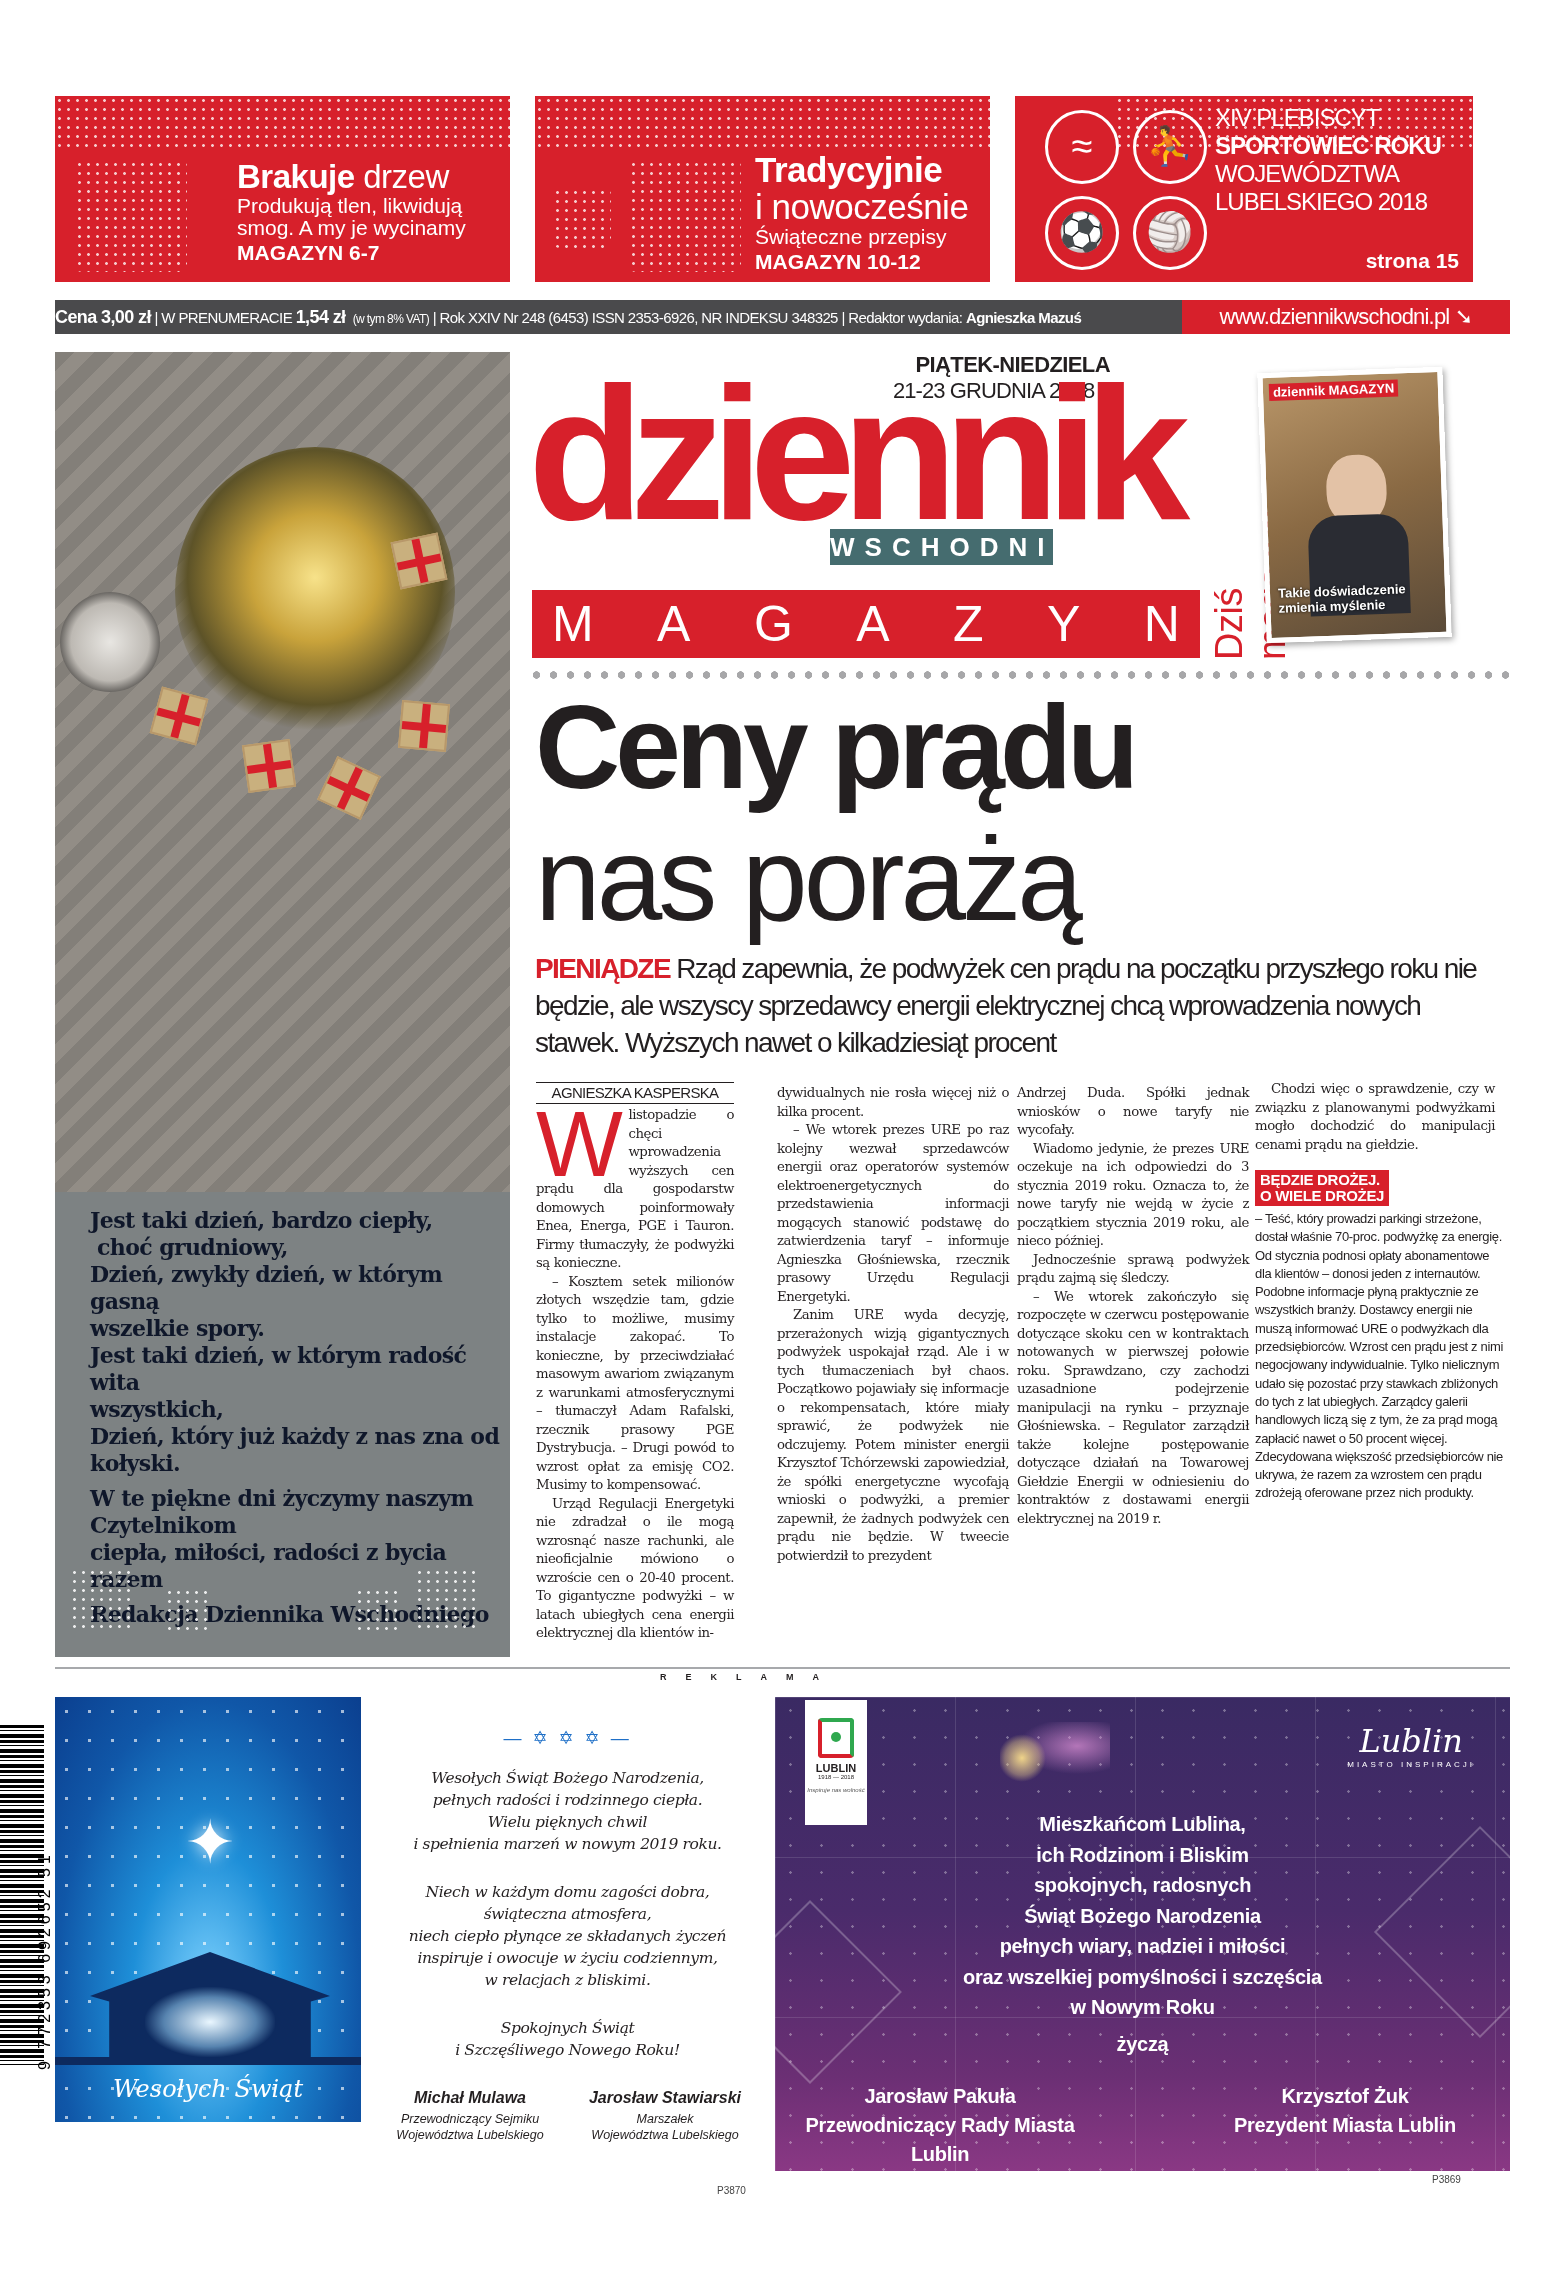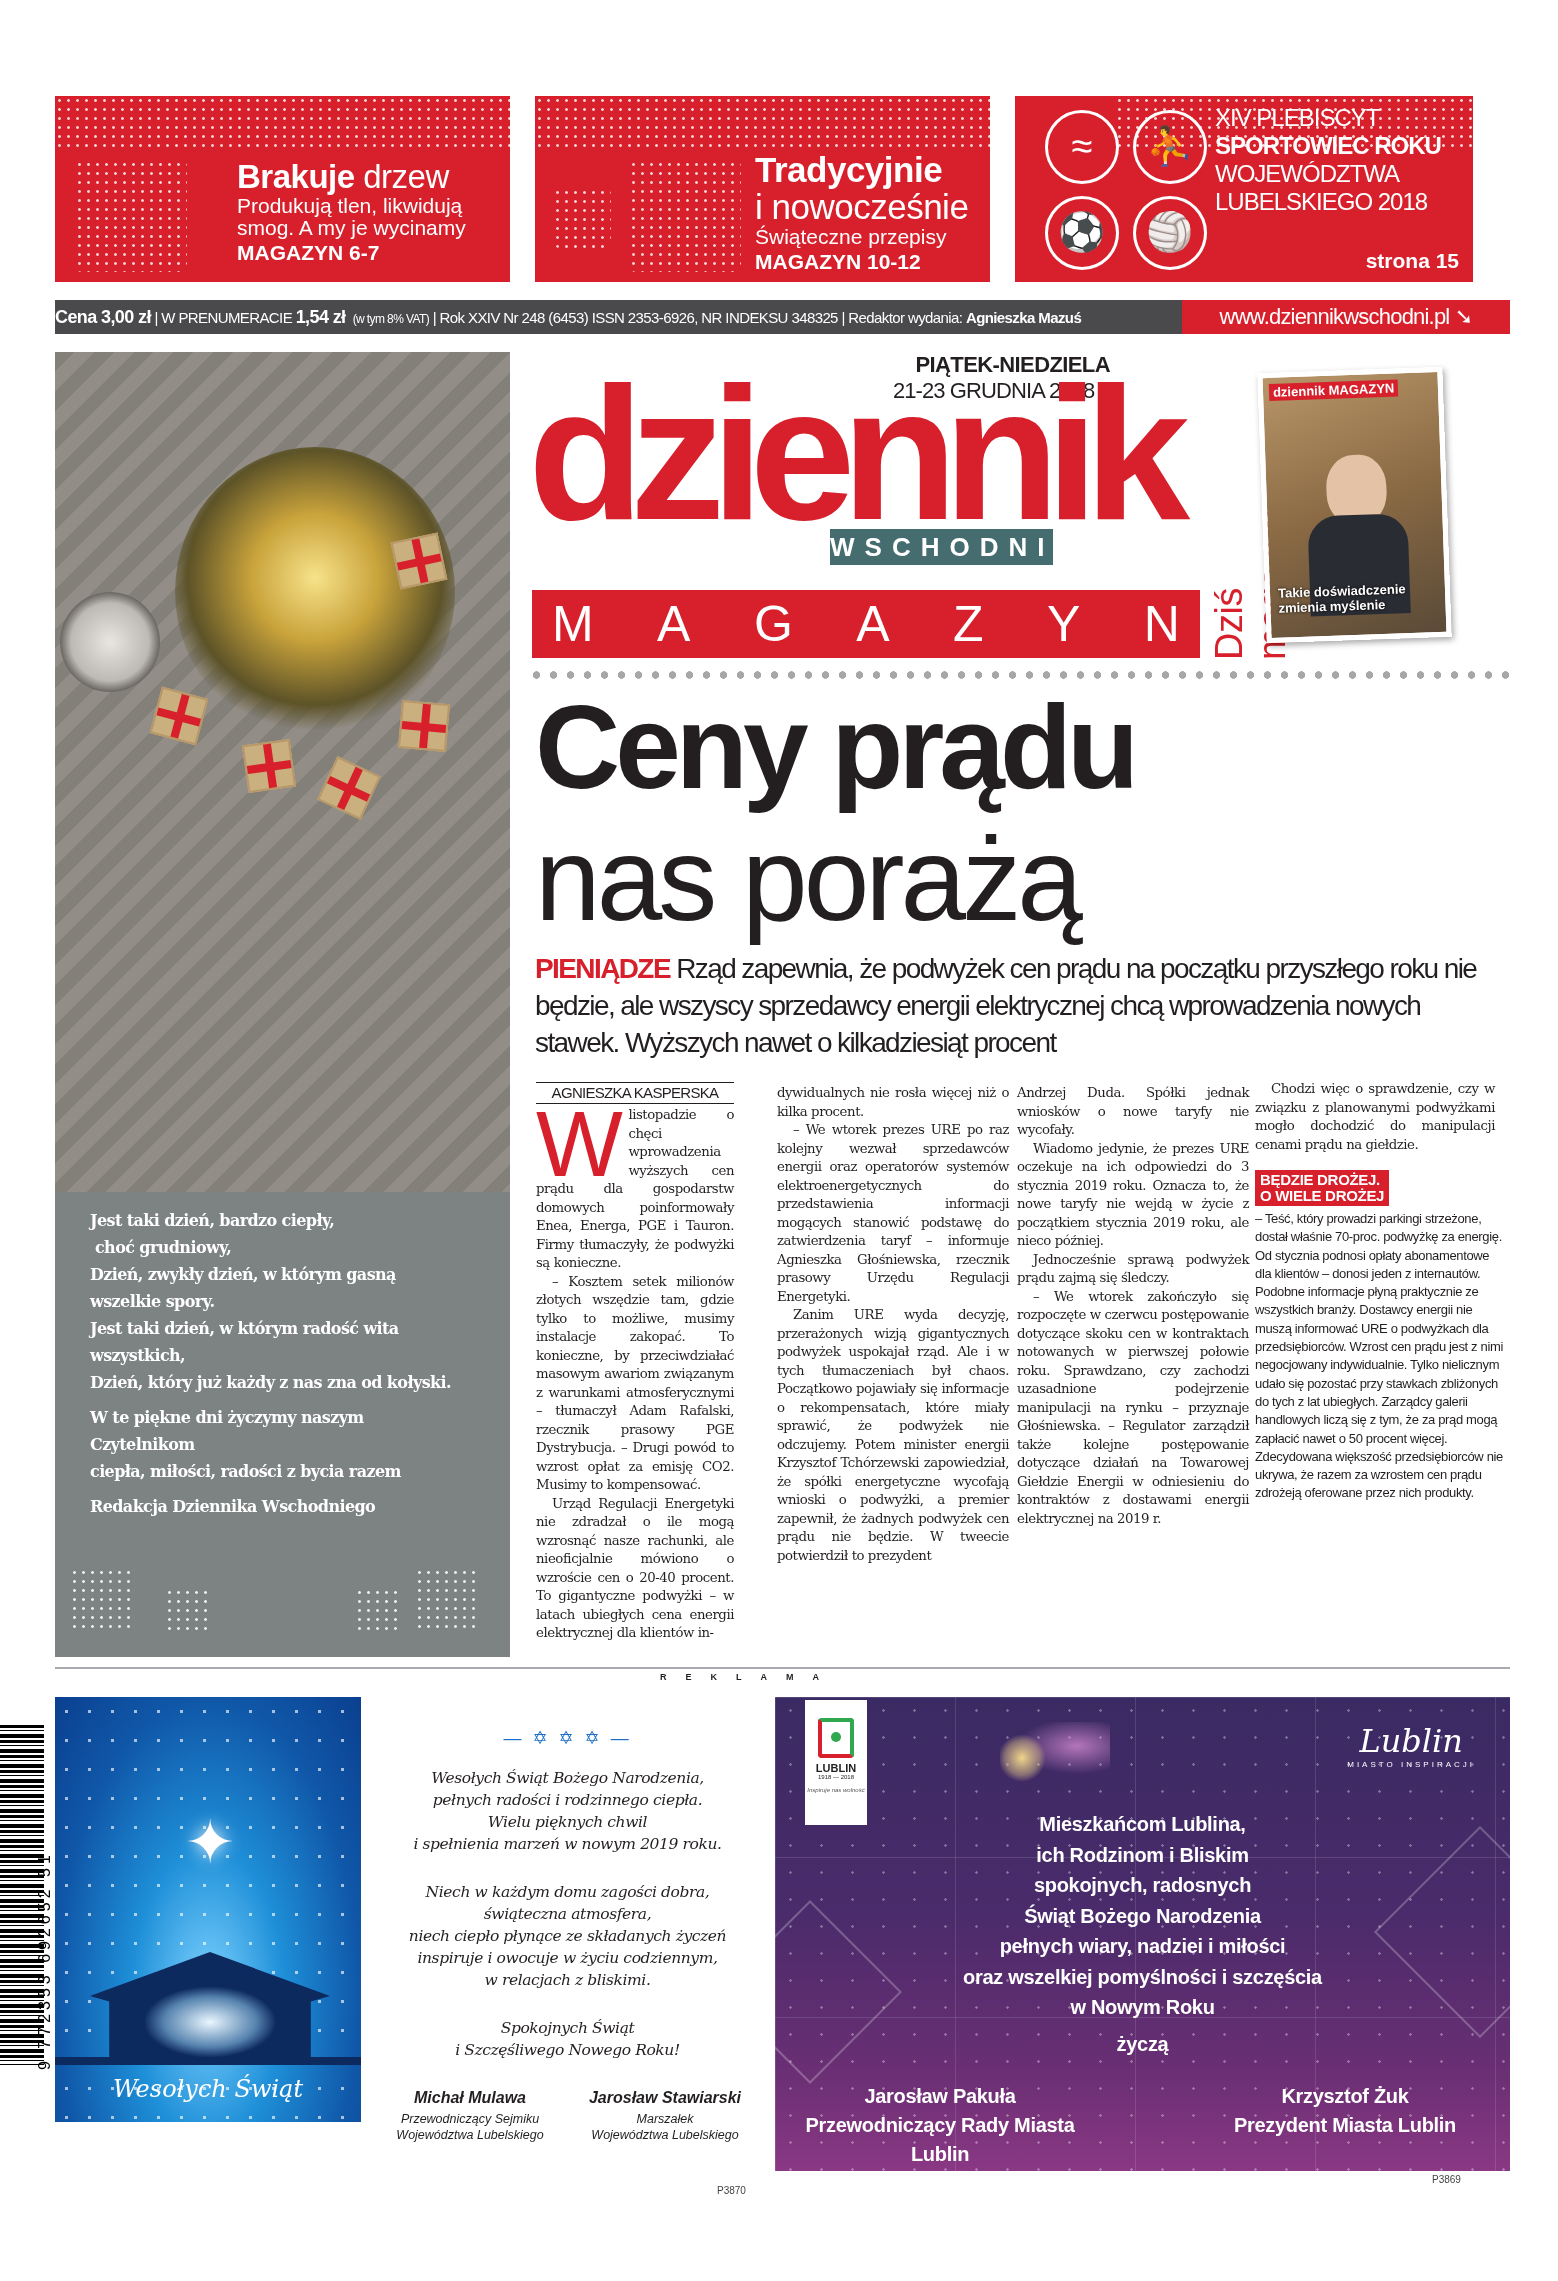--- a/index.html
+++ b/index.html
@@ -19,21 +19,21 @@
 .pricebar{left:55px;top:300px;width:1127px;height:34px;background:#4a4a4c;color:#fff;font-family:"Liberation Sans",sans-serif;font-size:15px;line-height:34px;white-space:nowrap;font-stretch:condensed;letter-spacing:-.6px}
 .pricebar b{font-size:18px}
 .urlbar{left:1182px;top:300px;width:328px;height:34px;background:#d7202b;color:#fff;font-size:22px;line-height:34px;text-align:center;letter-spacing:-.8px}
 .photo{left:55px;top:352px;width:455px;height:840px;background:#8b8680;overflow:hidden}
 .photo .tiles{position:absolute;inset:0;background:repeating-linear-gradient(135deg,#7d7a74 0 14px,#98948c 14px 28px),#8a867f;opacity:.55}
 .photo .tree{position:absolute;left:120px;top:95px;width:280px;height:290px;border-radius:50%;background:radial-gradient(circle at 50% 45%,#f7e28a 0,#c9a33b 30%,#5d5328 60%,transparent 72%)}
 .photo .fountain{position:absolute;left:5px;top:240px;width:100px;height:100px;border-radius:50%;background:radial-gradient(circle,#e8e6e2 0,#bdb9b3 55%,#6d6a66 70%)}
 .gift{position:absolute;width:48px;height:48px;background:#c9b07e;border:2px solid #b8986a}
 .gift:before{content:"";position:absolute;left:19px;top:0;width:8px;height:100%;background:#d7202b}
 .gift:after{content:"";position:absolute;top:19px;left:0;height:8px;width:100%;background:#d7202b}
-.poem{left:55px;top:1192px;width:455px;height:465px;background:#7d8283;color:#ffffff;font-family:"DejaVu Serif",serif;font-weight:bold;font-size:16px;line-height:27px;padding:15px 8px 0 35px;letter-spacing:-.6px}
+.poem{left:55px;top:1192px;width:455px;height:465px;background:#7d8283;color:#0f172a;font-family:"DejaVu Serif",serif;font-weight:bold;font-size:22px;line-height:27px;padding:15px 8px 0 35px;letter-spacing:-.6px}
 .poem p{margin-bottom:8px}
 .poem .flk{position:absolute;bottom:25px;width:64px;height:64px;border-radius:8px}
 .masthead{left:528px;top:378px;width:680px;height:210px}
 .logo-word{position:absolute;left:0;top:-20px;font-family:"Liberation Sans",sans-serif;font-weight:bold;font-size:190px;color:#d7202b;letter-spacing:-14px;line-height:1}
 .wsch{position:absolute;left:302px;top:151px;width:223px;height:36px;background:#456c6f;color:#fff;font-weight:bold;font-size:26px;letter-spacing:10px;text-align:center;line-height:36px}
 .magbar{left:532px;top:590px;width:668px;height:68px;background:#d7202b;color:#fff;font-size:50px;display:flex;justify-content:space-between;align-items:center;padding:0 20px;font-family:"Liberation Sans",sans-serif}
 .date1{left:880px;top:352px;width:230px;text-align:right;font-weight:bold;font-size:22px;letter-spacing:-.6px}
 .date2{left:840px;top:378px;width:270px;text-align:right;font-size:22px;letter-spacing:-.9px}
 .dots{left:528px;top:670px;width:982px;height:10px;background-image:radial-gradient(circle,#a7a7a9 3.5px,transparent 4px);background-size:17px 10px}
 .dzis{left:1208px;top:450px;width:60px;height:210px;color:#d7202b;font-size:38px;font-weight:300;writing-mode:vertical-rl;transform:rotate(180deg);text-align:left;letter-spacing:-.5px}

